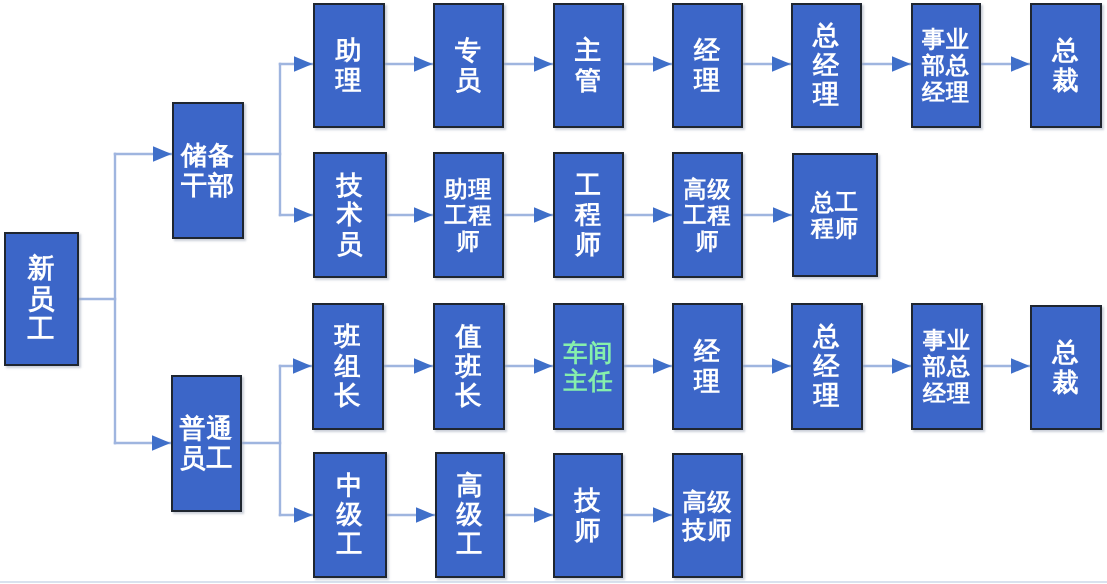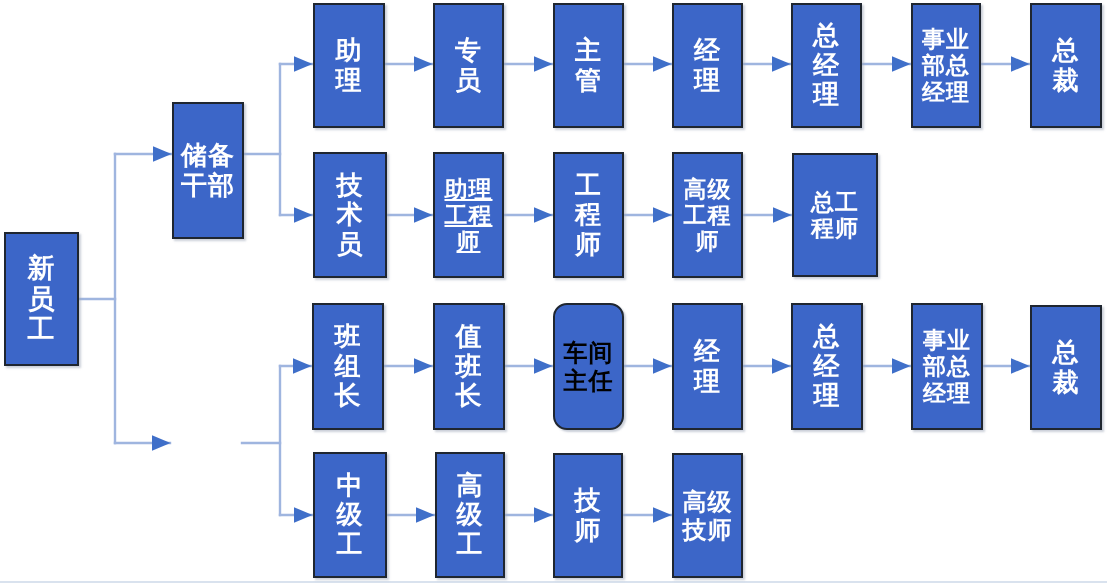--- a/index.html
+++ b/index.html
@@ -75,20 +75,24 @@
     </svg>
 <div class="node" style="left: 4px; top: 232px; width: 75px; height: 134px; font-size: 27px; background: rgb(60, 102, 200); border-color: rgb(31, 38, 48); color: rgb(255, 255, 255);">
       <div>新</div>
       <div>员</div>
       <div>工</div>
     </div>
     <div class="node" style="left: 172px; top: 86px; width: 72px; height: 137px; font-size: 26px; background: rgb(60, 102, 200); border-color: rgb(31, 38, 48); color: rgb(255, 255, 255); margin-top: 16px;">
       <div>储备</div>
       <div>干部</div>
     </div>
+    <div class="node" style="left: 171px; top: 375px; width: 71px; height: 137px; font-size: 26px; background: rgb(60, 102, 200); border-color: rgb(31, 38, 48); color: rgb(255, 255, 255);">
+      <div>普通</div>
+      <div>员工</div>
+    </div>
     <div class="node" style="left: 313px; top: 3px; width: 72px; height: 125px; font-size: 26px; background: rgb(60, 102, 200); border-color: rgb(31, 38, 48); color: rgb(255, 255, 255);">
       <div>助</div>
       <div>理</div>
     </div>
     <div class="node" style="left: 433px; top: 3px; width: 71px; height: 125px; font-size: 26px; background: rgb(60, 102, 200); border-color: rgb(31, 38, 48); color: rgb(255, 255, 255);">
       <div>专</div>
       <div>员</div>
     </div>
     <div class="node" style="left: 553px; top: 3px; width: 71px; height: 125px; font-size: 26px; background: rgb(60, 102, 200); border-color: rgb(31, 38, 48); color: rgb(255, 255, 255);">
       <div>主</div>
@@ -110,21 +114,21 @@
     </div>
     <div class="node" style="left: 1030px; top: 3px; width: 72px; height: 125px; font-size: 26px; background: rgb(60, 102, 200); border-color: rgb(31, 38, 48); color: rgb(255, 255, 255);">
       <div>总</div>
       <div>裁</div>
     </div>
     <div class="node" style="left: 313px; top: 152px; width: 74px; height: 126px; font-size: 26px; background: rgb(60, 102, 200); border-color: rgb(31, 38, 48); color: rgb(255, 255, 255);">
       <div>技</div>
       <div>术</div>
       <div>员</div>
     </div>
-    <div class="node" style="left: 433px; top: 152px; width: 71px; height: 126px; font-size: 23px; background: rgb(60, 102, 200); border-color: rgb(31, 38, 48); color: rgb(255, 255, 255); text-decoration: underline;">
+    <div class="node" style="left: 433px; top: 152px; width: 71px; height: 126px; font-size: 23px; background: rgb(60, 102, 200); border-color: rgb(31, 38, 48); color: rgb(255, 255, 255);">
       <div>助理</div>
       <div>工程</div>
       <div>师</div>
     </div>
     <div class="node" style="left: 553px; top: 152px; width: 71px; height: 126px; font-size: 26px; background: rgb(60, 102, 200); border-color: rgb(31, 38, 48); color: rgb(255, 255, 255);">
       <div>工</div>
       <div>程</div>
       <div>师</div>
     </div>
     <div class="node" style="left: 672px; top: 152px; width: 71px; height: 126px; font-size: 23px; background: rgb(60, 102, 200); border-color: rgb(31, 38, 48); color: rgb(255, 255, 255);">
@@ -139,21 +143,21 @@
     <div class="node" style="left: 312px; top: 303px; width: 72px; height: 127px; font-size: 26px; background: rgb(60, 102, 200); border-color: rgb(31, 38, 48); color: rgb(255, 255, 255);">
       <div>班</div>
       <div>组</div>
       <div>长</div>
     </div>
     <div class="node" style="left: 433px; top: 303px; width: 72px; height: 127px; font-size: 26px; background: rgb(60, 102, 200); border-color: rgb(31, 38, 48); color: rgb(255, 255, 255);">
       <div>值</div>
       <div>班</div>
       <div>长</div>
     </div>
-    <div class="node" style="left: 553px; top: 303px; width: 71px; height: 127px; font-size: 24px; background: rgb(60, 102, 200); border-color: rgb(31, 38, 48); color: #000000; border-radius: 14px;">
+    <div class="node" style="left: 553px; top: 303px; width: 71px; height: 127px; font-size: 24px; background: rgb(60, 102, 200); border-color: rgb(31, 38, 48); color: #86efac;">
       <div>车间</div>
       <div>主任</div>
     </div>
     <div class="node" style="left: 672px; top: 303px; width: 71px; height: 127px; font-size: 26px; background: rgb(60, 102, 200); border-color: rgb(31, 38, 48); color: rgb(255, 255, 255);">
       <div>经</div>
       <div>理</div>
     </div>
     <div class="node" style="left: 791px; top: 303px; width: 72px; height: 127px; font-size: 26px; background: rgb(60, 102, 200); border-color: rgb(31, 38, 48); color: rgb(255, 255, 255);">
       <div>总</div>
       <div>经</div>

